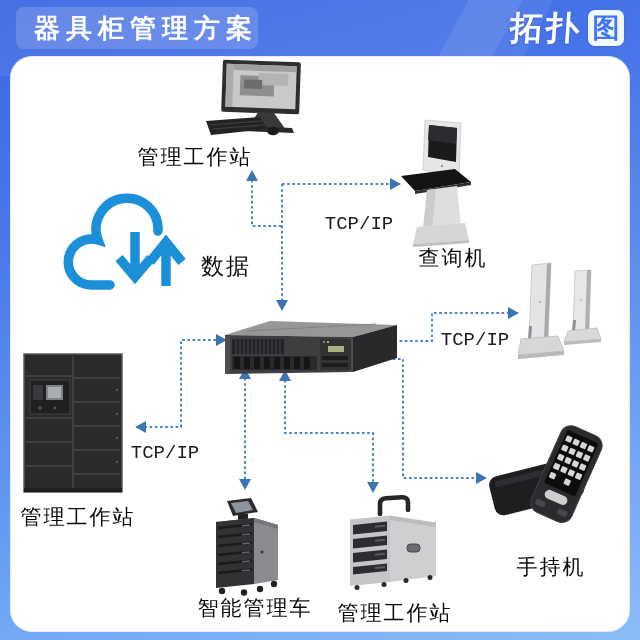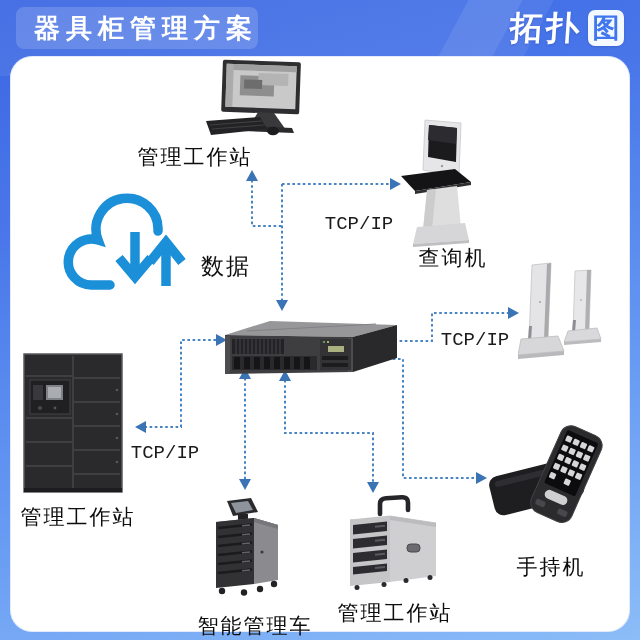--- a/index.html
+++ b/index.html
@@ -315,16 +315,16 @@
     </svg>
   </div>
 
   <div class="nlabel" style="left:115px;top:143px;width:160px;">管理工作站</div>
   <div class="nlabel srv-label" style="left:186px;top:252px;width:80px;">
     <div>数据</div>
   </div>
   <div class="nlabel" style="left:403px;top:244px;width:100px;">查询机</div>
   <div class="nlabel" style="left:8px;top:503px;width:140px;">管理工作站</div>
   <div class="nlabel" style="left:501px;top:553px;width:100px;">手持机</div>
-  <div class="nlabel" style="left:175px;top:594px;width:160px;margin-top:18px;">智能管理车</div>
+  <div class="nlabel" style="left:175px;top:594px;width:160px;">智能管理车</div>
   <div class="nlabel" style="left:315px;top:599px;width:160px;">管理工作站</div>
 
 </div>
 
 </body></html>

